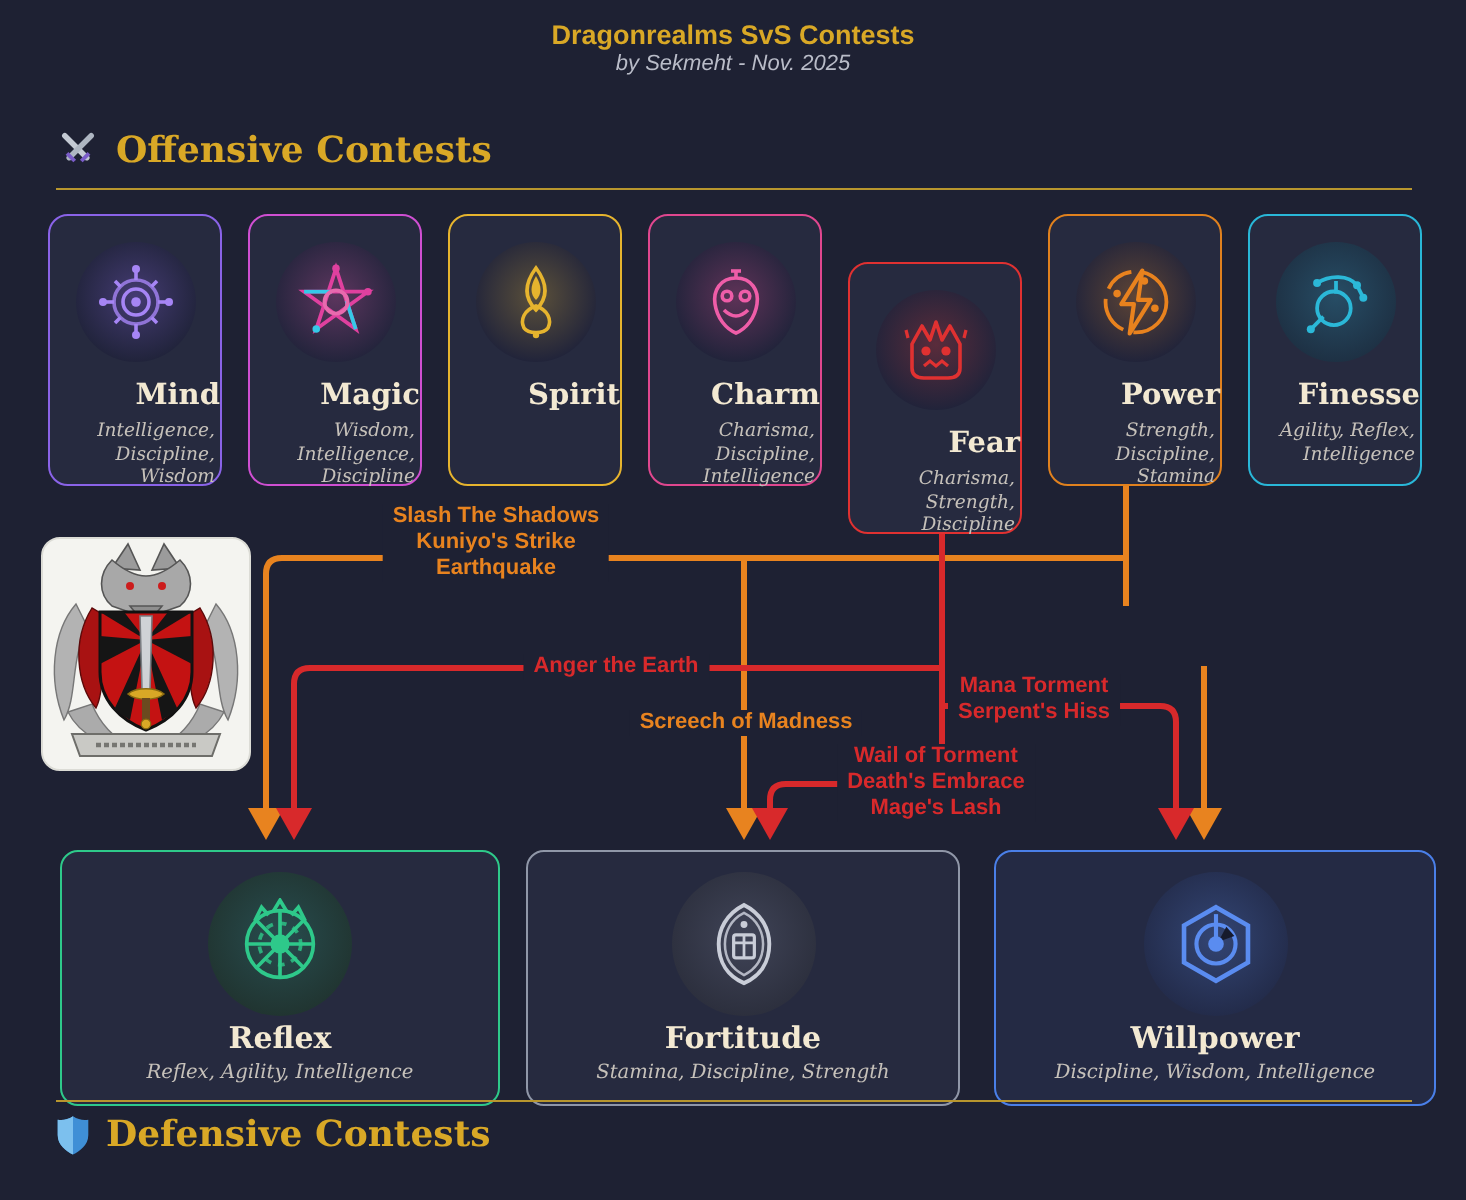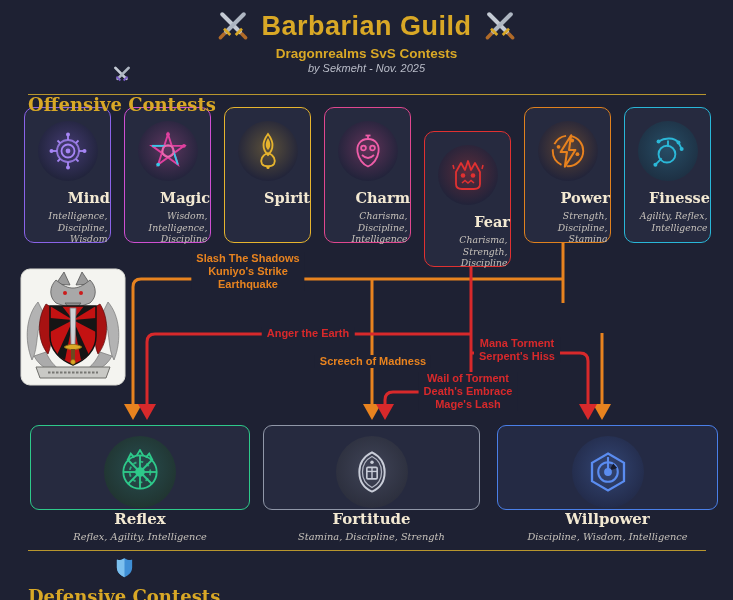--- a/index.html
+++ b/index.html
@@ -6,21 +6,21 @@
   .page{position:relative;width:733px;height:600px;background:#1e2133;overflow:hidden;
         font-family:"Liberation Sans",sans-serif;}
   
   .title-block{position:absolute;left:0;top:8px;width:733px;text-align:center;z-index:4;}
   .title-row{display:flex;align-items:center;justify-content:center;gap:10px;}
   .title-row h1{margin:0;font-size:27px;font-weight:bold;color:#d9a826;letter-spacing:.5px;
                 font-family:"Liberation Sans",sans-serif;}
   .subtitle{margin-top:2px;font-size:13.5px;font-weight:bold;color:#d9a826;}
   .byline{margin-top:1px;font-size:11px;font-style:italic;color:#b9bcc8;}
   .section-head{position:absolute;display:flex;align-items:center;gap:8px;z-index:4;
-                font-family:"DejaVu Serif",serif;font-weight:bold;font-size:18px;color:#d9a826;flex-direction:column;}
+                font-family:"DejaVu Serif",serif;font-weight:bold;font-size:18px;color:#d9a826;}
   .sh-off{left:28px;top:64px;}
   .sh-def{left:28px;top:557px;}
   .gold-hr{position:absolute;left:28px;width:678px;height:0;border-top:1.5px solid #b8962e;z-index:4;}
   .hr-top{top:94px;}
   .hr-bottom{top:550px;}
   
   .card{position:absolute;top:107px;width:87px;height:136px;border-radius:10px;
         background:#262a3f;border:1.5px solid #888;box-sizing:border-box;text-align:right;z-index:3;}
   .card .ic{width:60px;height:60px;border-radius:50%;margin:13px auto 0;
             display:flex;align-items:center;justify-content:center;}
@@ -28,21 +28,21 @@
   .card .stats{margin:4px auto 0;width:80px;font-family:"DejaVu Serif",serif;font-style:italic;
                font-size:9.3px;line-height:11.5px;color:#c6c1ba;}
   .c0{border-color:#8a63e8;} .c0 .ic{background:radial-gradient(circle at 50% 45%,rgba(138,99,232,.30),#20233a 75%);}
   .c1{border-color:#cf4fd2;} .c1 .ic{background:radial-gradient(circle at 50% 45%,rgba(207,79,160,.32),#20233a 78%);}
   .c2{border-color:#e6b42e;} .c2 .ic{background:radial-gradient(circle at 50% 45%,rgba(230,180,46,.28),#20233a 75%);}
   .c3{border-color:#e0478f;} .c3 .ic{background:radial-gradient(circle at 50% 45%,rgba(224,71,143,.30),#20233a 75%);}
   .c4{border-color:#e03131;} .c4 .ic{background:radial-gradient(circle at 50% 45%,rgba(224,49,49,.28),#20233a 75%);}
   .c5{border-color:#e0811e;} .c5 .ic{background:radial-gradient(circle at 50% 45%,rgba(224,129,30,.30),#20233a 75%);}
   .c6{border-color:#29b7d8;} .c6 .ic{background:radial-gradient(circle at 50% 45%,rgba(41,183,216,.25),#1d2f42 78%);}
   
-  .bcard{position:absolute;top:425px;height:85px;border-radius:9px;background:#262a3f;
+  .bcard{position:absolute;top:425px;height:128px;border-radius:9px;background:#262a3f;
          border:1.6px solid #888;box-sizing:border-box;text-align:center;z-index:3;}
   .bcard .ic{width:72px;height:72px;border-radius:50%;margin:10px auto 0;
              display:flex;align-items:center;justify-content:center;}
   .bcard h3{margin:2px 0 0;font-family:"DejaVu Serif",serif;font-size:15px;color:#f3e9d2;}
   .bcard .stats{margin:3px 0 0;font-family:"DejaVu Serif",serif;font-style:italic;
                 font-size:9.8px;color:#c6c1ba;}
   .b0{left:30px;width:220px;border-color:#2ec98a;} .b0 .ic{background:radial-gradient(circle at 50% 45%,rgba(46,201,138,.22),#20332f 78%);}
   .b1{left:263px;width:217px;border-color:#9097a8;} .b1 .ic{background:radial-gradient(circle at 50% 45%,rgba(200,205,216,.16),#2b2e3c 78%);}
   .b2{left:497px;width:221px;border-color:#4a7fe8;background:#242a44;} .b2 .ic{background:radial-gradient(circle at 50% 45%,rgba(90,140,240,.28),#222a48 78%);}
   
@@ -52,39 +52,20 @@
               text-align:center;white-space:nowrap;}
   .lab-orange{color:#e8831f;} .lab-red{color:#d8292b;}
   .crest{position:absolute;left:20px;top:268px;z-index:2;}
 </style>
 </head>
 <body>
 
 <div class="page">
 
   <div class="title-block">
-    <div class="title-row">
-      <svg width="36" height="36" viewBox="0 0 40 40">
-        <line x1="8" y1="7" x2="28" y2="27" stroke="#c4cad4" stroke-width="4.5" stroke-linecap="round"></line>
-        <line x1="32" y1="7" x2="12" y2="27" stroke="#aeb6c2" stroke-width="4.5" stroke-linecap="round"></line>
-        <line x1="23" y1="30" x2="30" y2="23" stroke="#d9a826" stroke-width="3"></line>
-        <line x1="10" y1="23" x2="17" y2="30" stroke="#d9a826" stroke-width="3"></line>
-        <line x1="30" y1="29" x2="34" y2="33" stroke="#b06a28" stroke-width="4" stroke-linecap="round"></line>
-        <line x1="6" y1="33" x2="10" y2="29" stroke="#b06a28" stroke-width="4" stroke-linecap="round"></line>
-      </svg>
-      <h1>Barbarian Guild</h1>
-      <svg width="36" height="36" viewBox="0 0 40 40">
-        <line x1="8" y1="7" x2="28" y2="27" stroke="#c4cad4" stroke-width="4.5" stroke-linecap="round"></line>
-        <line x1="32" y1="7" x2="12" y2="27" stroke="#aeb6c2" stroke-width="4.5" stroke-linecap="round"></line>
-        <line x1="23" y1="30" x2="30" y2="23" stroke="#d9a826" stroke-width="3"></line>
-        <line x1="10" y1="23" x2="17" y2="30" stroke="#d9a826" stroke-width="3"></line>
-        <line x1="30" y1="29" x2="34" y2="33" stroke="#b06a28" stroke-width="4" stroke-linecap="round"></line>
-        <line x1="6" y1="33" x2="10" y2="29" stroke="#b06a28" stroke-width="4" stroke-linecap="round"></line>
-      </svg>
-    </div>
     <div class="subtitle">Dragonrealms SvS Contests</div>
     <div class="byline">by Sekmeht -  Nov. 2025</div>
   </div>
 
   <div class="section-head sh-off">
     <svg width="22" height="22" viewBox="0 0 40 40">
       <line x1="8" y1="7" x2="28" y2="27" stroke="#c4cad4" stroke-width="5" stroke-linecap="round"></line>
       <line x1="32" y1="7" x2="12" y2="27" stroke="#aeb6c2" stroke-width="5" stroke-linecap="round"></line>
       <line x1="23" y1="30" x2="30" y2="23" stroke="#7a5cc8" stroke-width="3.5"></line>
       <line x1="10" y1="23" x2="17" y2="30" stroke="#7a5cc8" stroke-width="3.5"></line>

